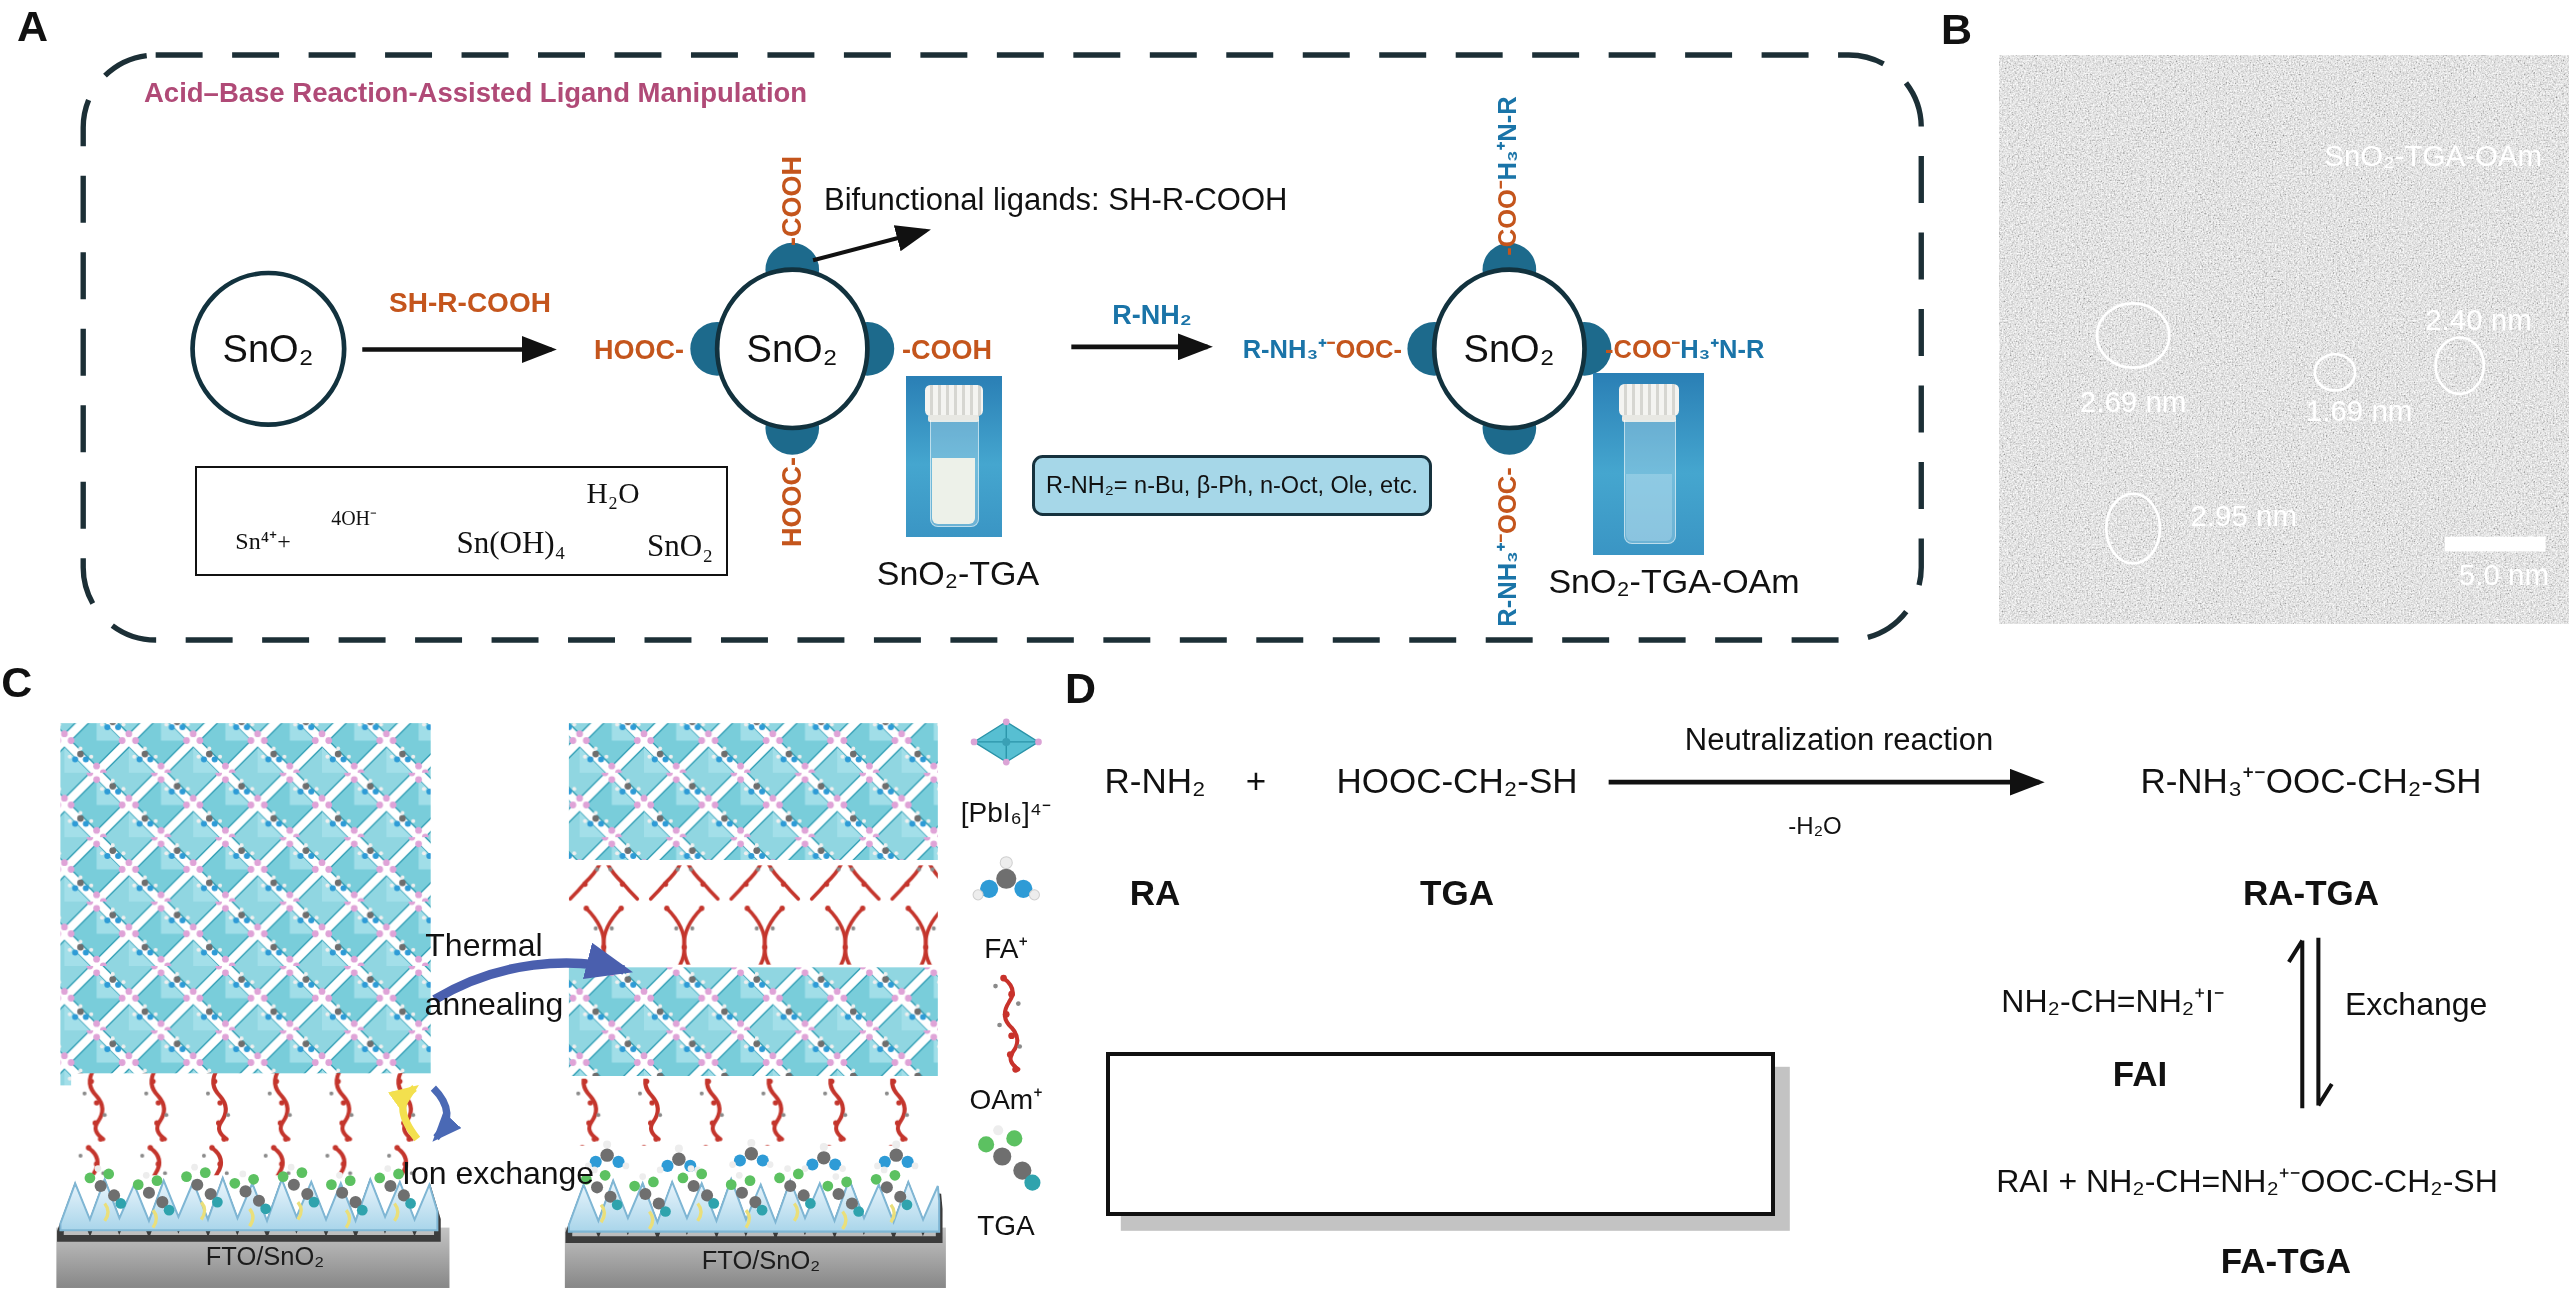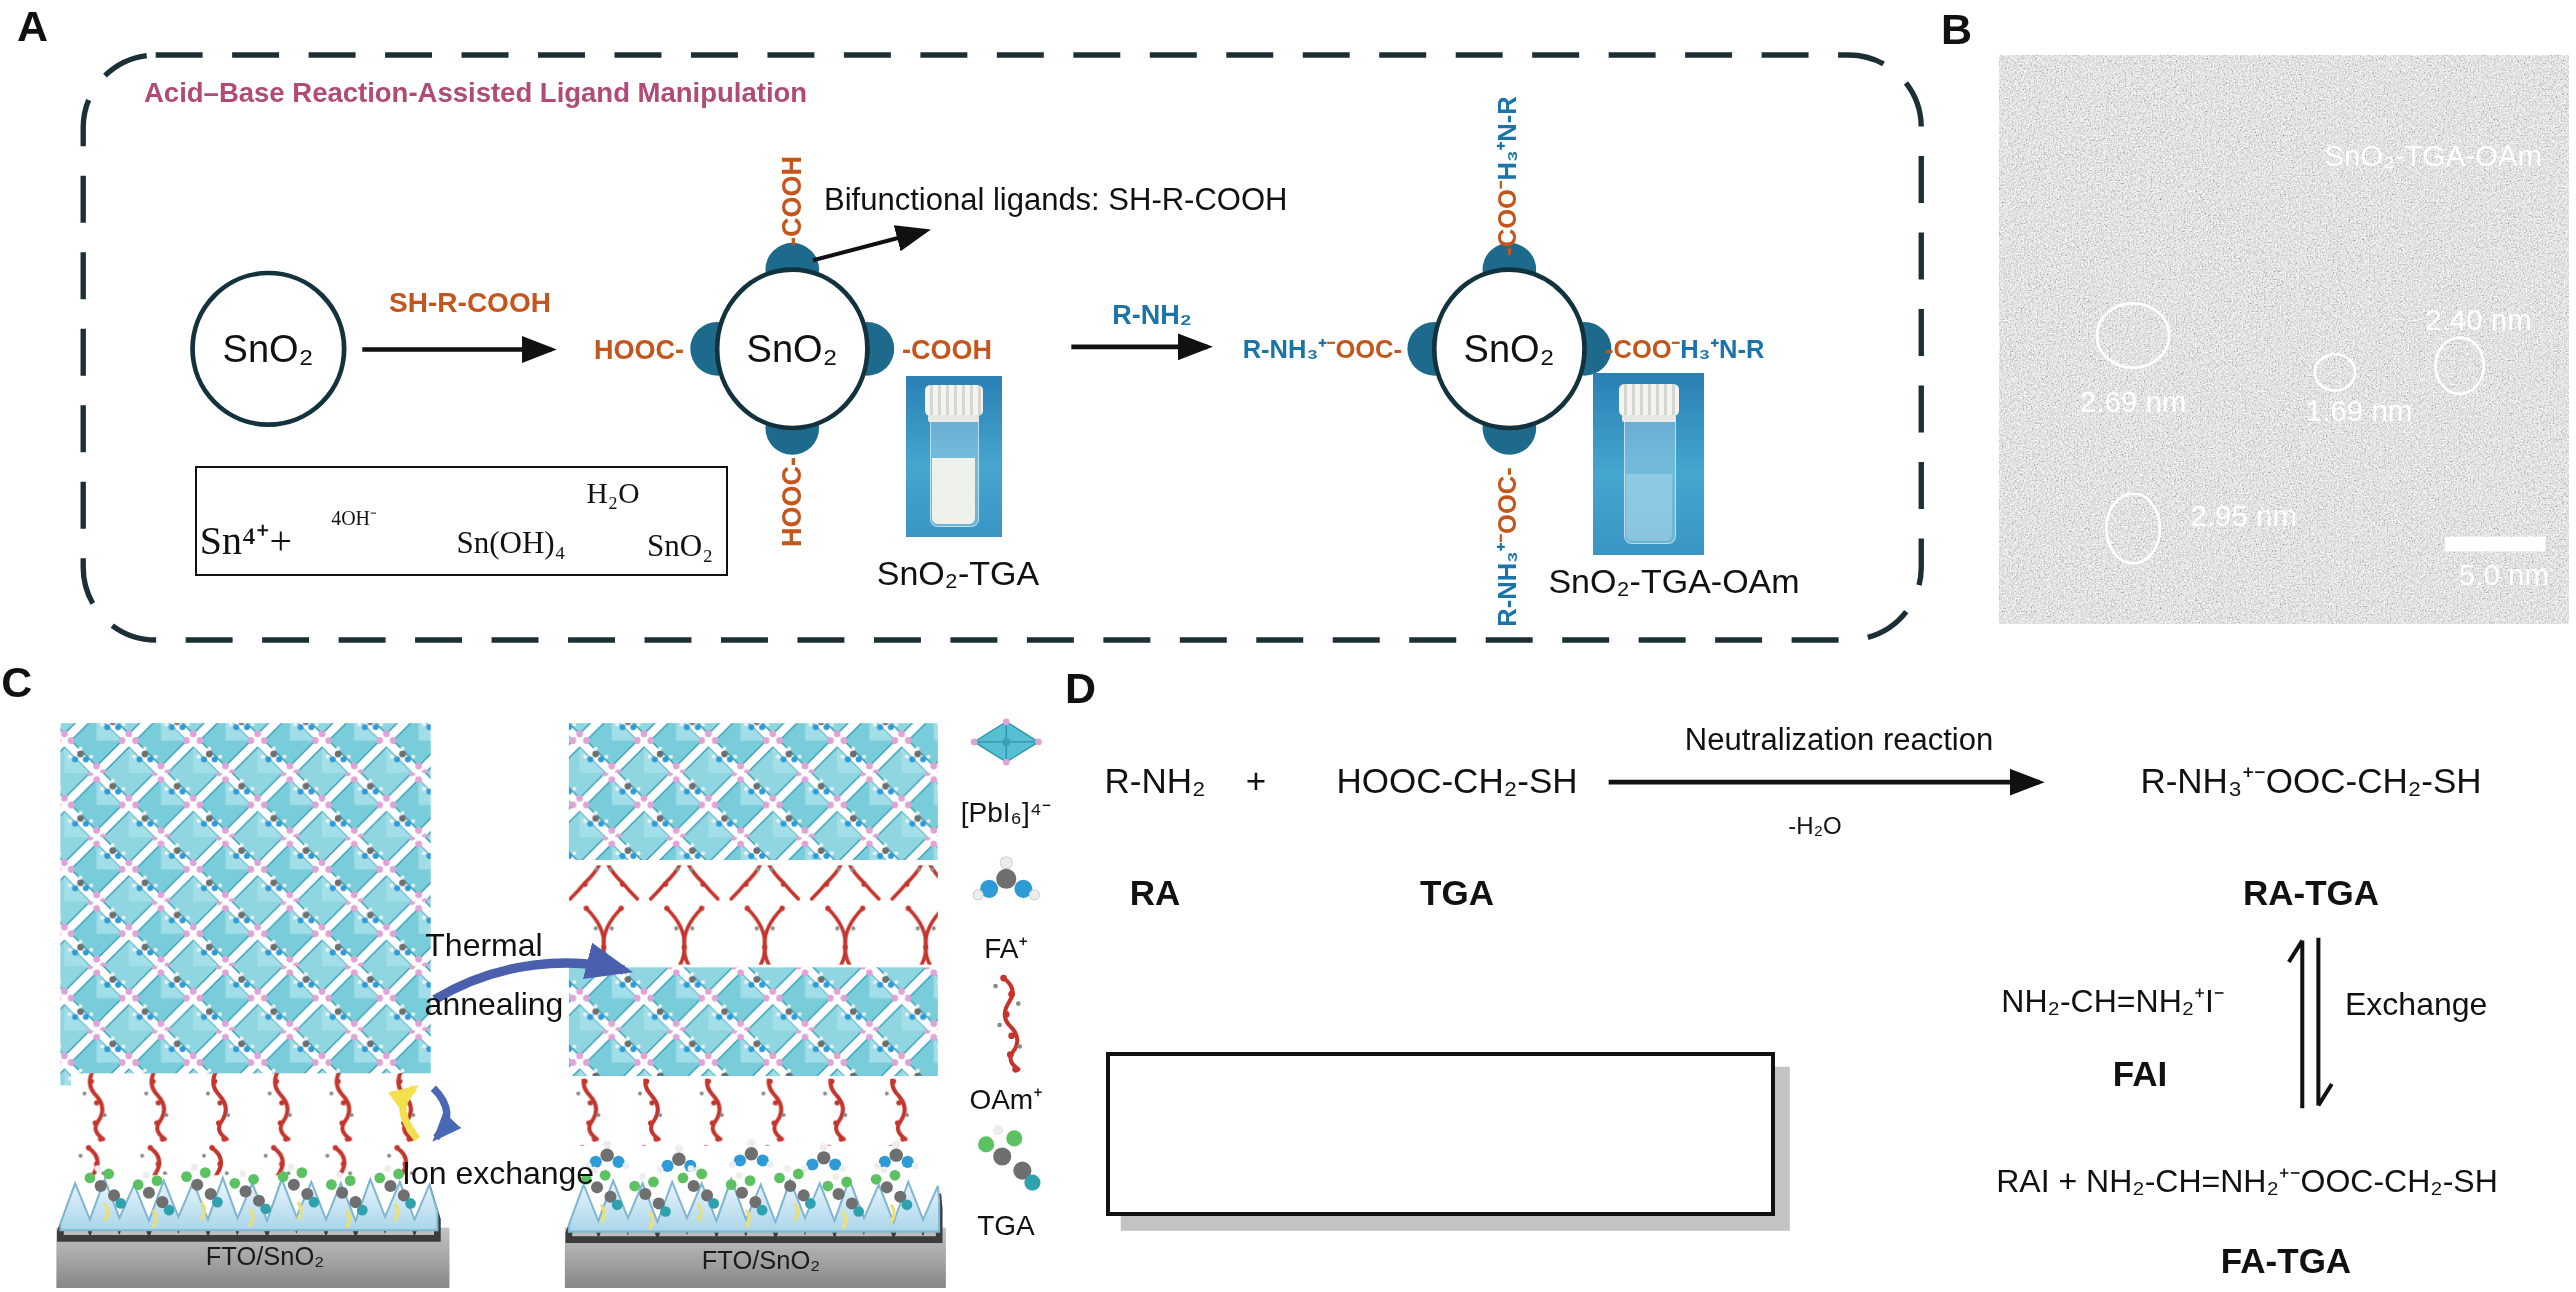--- a/index.html
+++ b/index.html
@@ -363,41 +363,44 @@
     <span class="orange">-COO⁻</span><span class="blue">H₃⁺N-R</span>
   </div>
   <div class="t vert ion" style="left:1508px;top:176px">
     <span class="orange">-COO⁻</span><span class="blue">H₃⁺N-R</span>
   </div>
   <div class="t vert ion" style="left:1508px;top:547px">
     <span class="blue">R-NH₃⁺</span><span class="orange">⁻OOC-</span>
   </div>
 
   <div class="snbox" style="left:195px;top:466px;width:529px;height:106px"></div>
-  <div class="t ctr serif" style="left:246px;top:541px;font-size:40px">Sn⁴⁺+</div>
+  <div class="t ctr serif" style="left:263px;top:541px;font-size:24px">Sn⁴⁺+</div>
   <div class="t ctr serif" style="left:354px;top:518px;font-size:20px">4OH⁻</div>
   <div class="t ctr serif" style="left:511px;top:542px;font-size:31px">Sn(OH)₄</div>
   <div class="t ctr serif" style="left:613px;top:494px;font-size:29.5px">H₂O</div>
   <div class="t ctr serif" style="left:680px;top:545px;font-size:31px">SnO₂</div>
 
   <div class="vial" style="left:906px;top:376px;width:96px;height:161px">
     <div class="cap" style="left:19px;top:9.4px;width:58px;height:31px"></div>
     <div class="capbase" style="left:22px;top:39px;width:51px;height:6.7px"></div>
     <div class="glass" style="left:24px;top:44px;width:47px;height:106px"></div>
     <div class="milk" style="left:26px;top:82px;width:43px;height:66px"></div>
   </div>
   <div class="vial" style="left:1593px;top:373px;width:111px;height:182px">
     <div class="cap" style="left:25.5px;top:10.7px;width:60px;height:32px"></div>
     <div class="capbase" style="left:29px;top:42px;width:54px;height:6.7px"></div>
     <div class="glass" style="left:31px;top:47px;width:50px;height:123px"></div>
     <div class="clearliq" style="left:33px;top:101px;width:46px;height:67px"></div>
   </div>
   <div class="t ctr" style="left:958px;top:573px;font-size:34px">SnO₂-TGA</div>
   <div class="t ctr" style="left:1674px;top:581px;font-size:34px">SnO₂-TGA-OAm</div>
 
+  <div class="bluebox" style="left:1032px;top:455px;width:394px;height:55px">
+    <span>R-NH₂= n-Bu, β-Ph, n-Oct, Ole, etc.</span>
+  </div>
 
   <div class="t ctr" style="left:484px;top:945px;font-size:32px">Thermal</div>
   <div class="t ctr" style="left:494px;top:1004px;font-size:32px">annealing</div>
   <div class="t lt" style="left:402px;top:1173px;font-size:32px">Ion exchange</div>
   <div class="t ctr" style="left:265px;top:1257px;font-size:25.5px;color:#1c1c1c">FTO/SnO₂</div>
   <div class="t ctr" style="left:761px;top:1261px;font-size:25.5px;color:#1c1c1c">FTO/SnO₂</div>
 
   <div class="t ctr" style="left:1006px;top:813px;font-size:28px">[PbI₆]⁴⁻</div>
   <div class="t ctr" style="left:1006px;top:949px;font-size:28px">FA⁺</div>
   <div class="t ctr" style="left:1006px;top:1100px;font-size:28px">OAm⁺</div>

